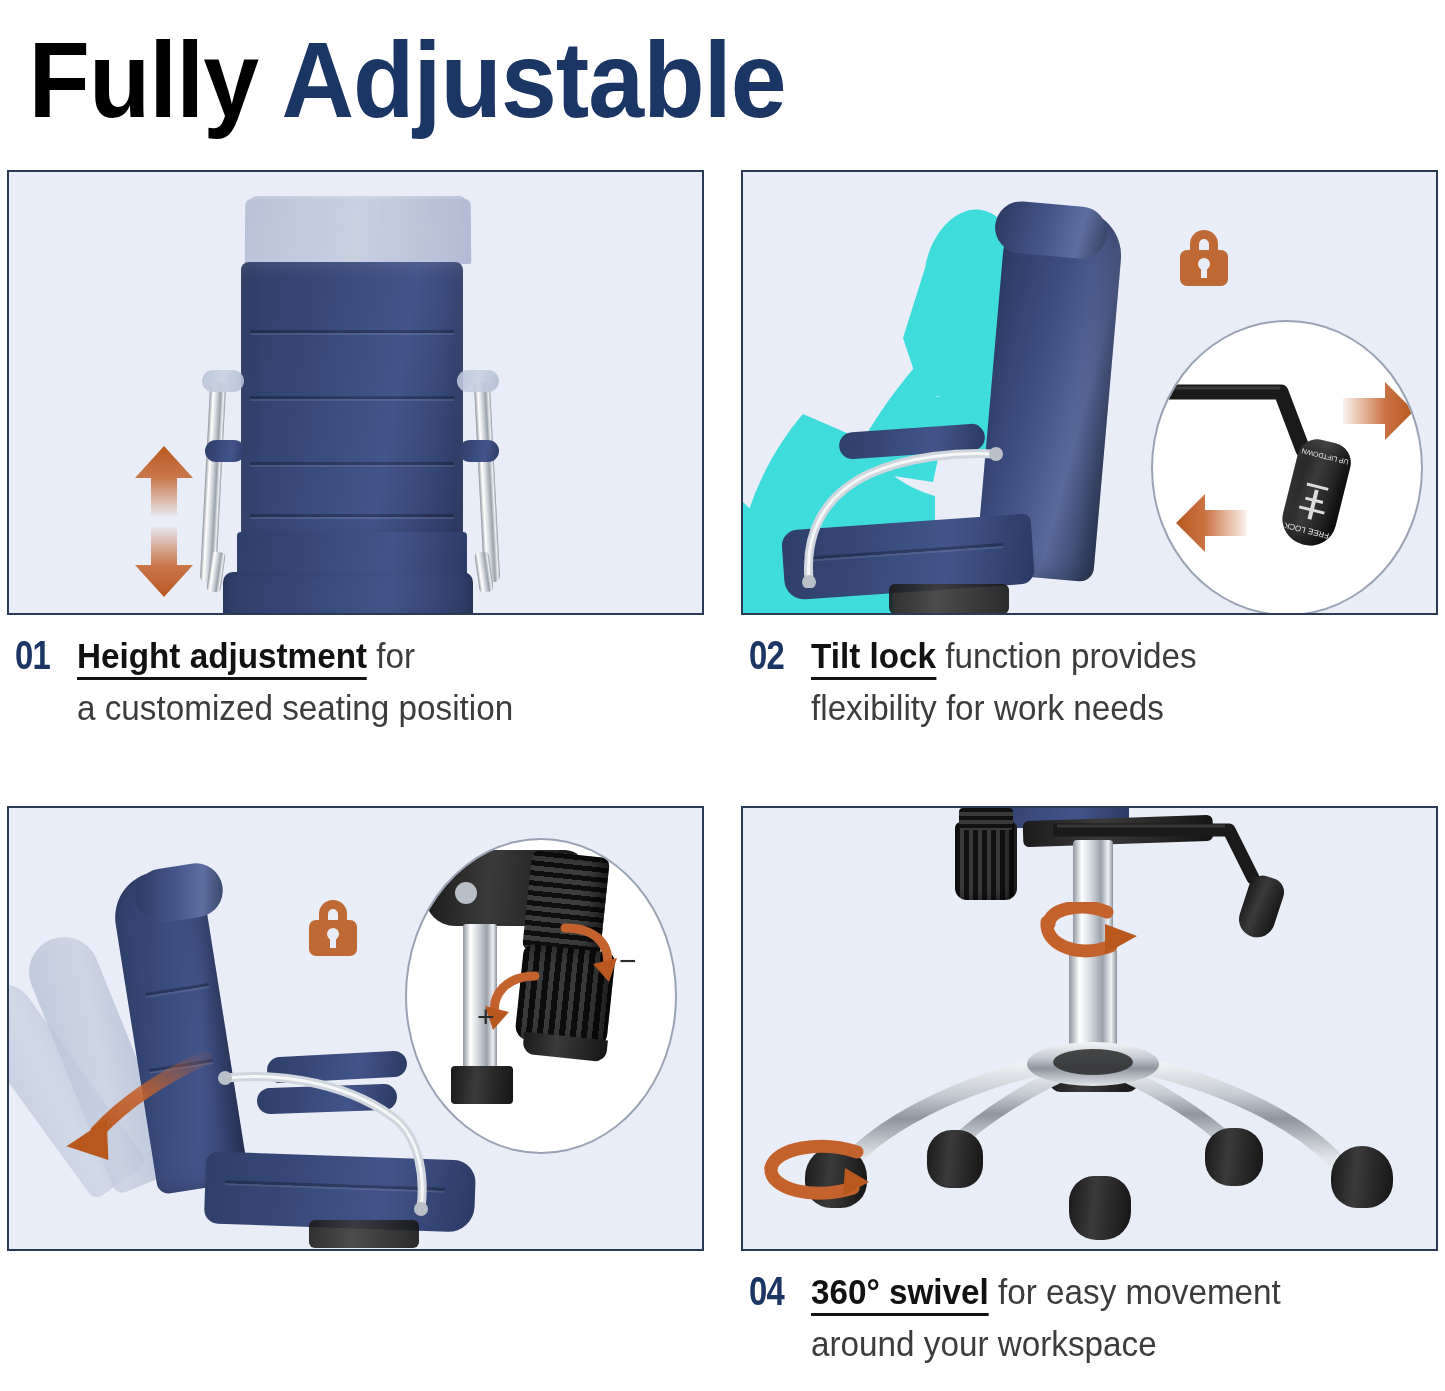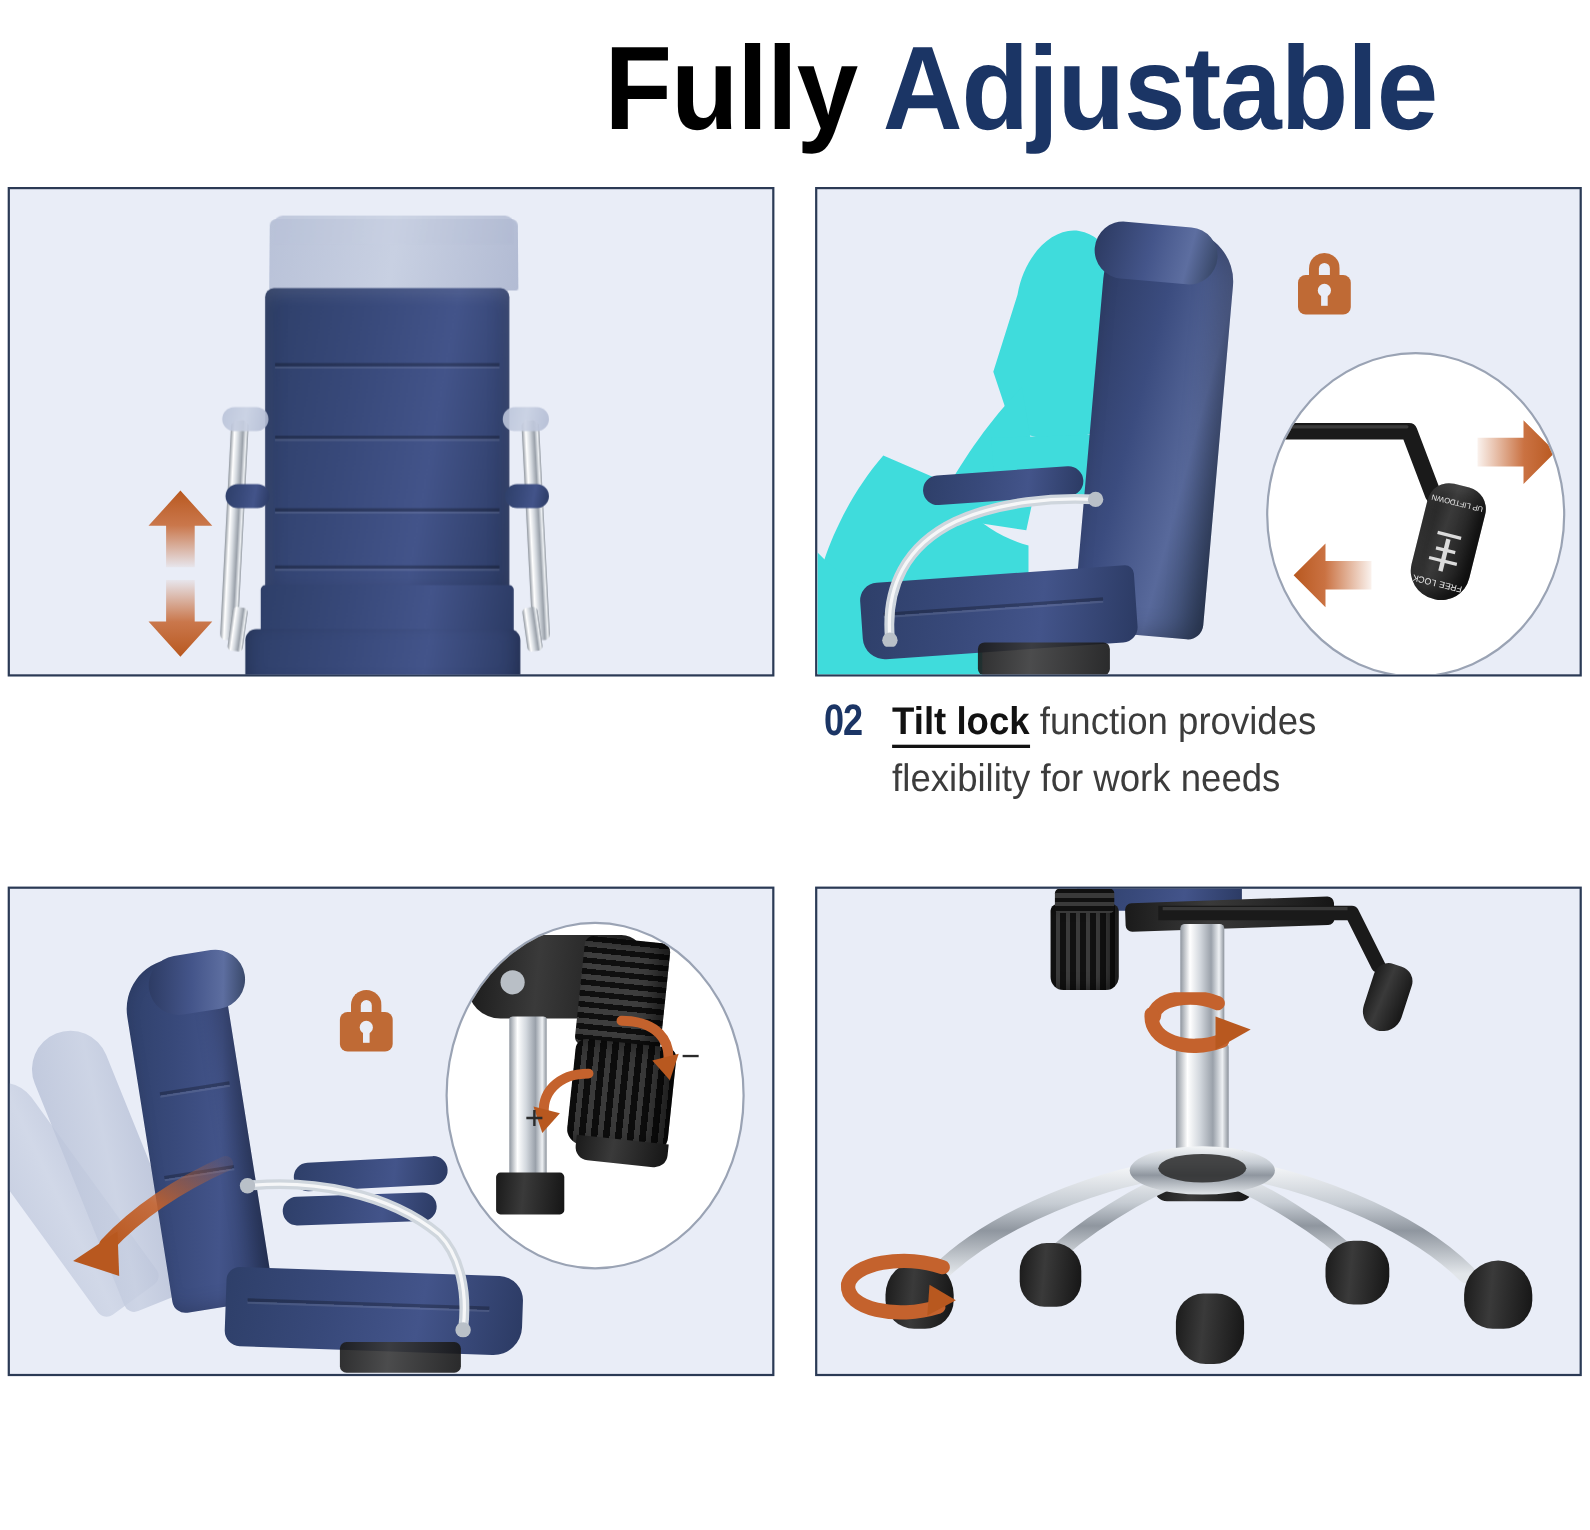--- a/index.html
+++ b/index.html
@@ -16,21 +16,21 @@
   }
 
   
   #title-bar {
     position: absolute;
     left: 0; top: 0;
     width: 1335px;
     height: 160px;
     display: flex;
     align-items: center;
-    justify-content: flex-end;
+    justify-content: flex-start;
   }
   #title-text {
     font-size: 108px;
     font-weight: bold;
     letter-spacing: -1px;
     line-height: 1;
     white-space: nowrap;
     transform: scaleX(0.93);
   }
   #title-text .t-black { color: #000000; }
@@ -201,20 +201,27 @@
         <linearGradient id="gDn" x1="0" y1="0" x2="0" y2="1">
           <stop offset="0%" stop-color="#c4622d" stop-opacity="0.05"></stop>
           <stop offset="55%" stop-color="#c4622d" stop-opacity="0.85"></stop>
           <stop offset="100%" stop-color="#b8581f" stop-opacity="1"></stop>
         </linearGradient>
       </defs>
       <path d="M33 70 L62 38 L46 38 L46 0 L20 0 L20 38 L4 38 Z" fill="url(#gDn)"></path>
     </svg>
   </div>
 
+  <div class="caption">
+    <div class="cap-num">01</div>
+    <div class="cap-body">
+      <span class="cap-strong">Height adjustment</span><span> for</span>
+      <span class="cap-line2">a customized seating position</span>
+    </div>
+  </div>
 </div>
 
 <div class="cell" id="cell-02">
 
   <div class="panel">
 
     <svg class="abs" style="left:0px; top:30px;" width="420" height="415" viewBox="0 0 420 415">
       <path fill="#3fdcdc" d="M238 8 c22 4 34 24 32 48 c-2 22 -10 36 -4 50 c6 14 22 20 22 20
             l-12 60 l-58 14 l-40 -10 l-18 -54 l22 -70 c6 -36 32 -62 56 -58 Z"></path>
       <path fill="#3fdcdc" d="M186 150 c-24 24 -52 62 -70 96 c-8 14 -6 22 8 24 l66 10 l10 -46 Z"></path>
@@ -459,13 +466,20 @@
       <path d="M72 22 L104 34 L72 52 Z" fill="#b8581f"></path>
     </svg>
 
     <svg class="abs" style="left:18px; top:330px;" width="110" height="66" viewBox="0 0 110 66">
       <path d="M96 14 C60 2 14 10 10 30" fill="none" stroke="#c4622d" stroke-width="13" stroke-linecap="round"></path>
       <path d="M10 30 C8 52 54 62 92 50" fill="none" stroke="#c4622d" stroke-width="13" stroke-linecap="round"></path>
       <path d="M84 30 L108 44 L82 58 Z" fill="#b8581f"></path>
     </svg>
   </div>
 
+  <div class="caption">
+    <div class="cap-num">04</div>
+    <div class="cap-body">
+      <span class="cap-strong">360° swivel</span><span> for easy movement</span>
+      <span class="cap-line2">around your workspace</span>
+    </div>
+  </div>
 </div>
 
 </body></html>

